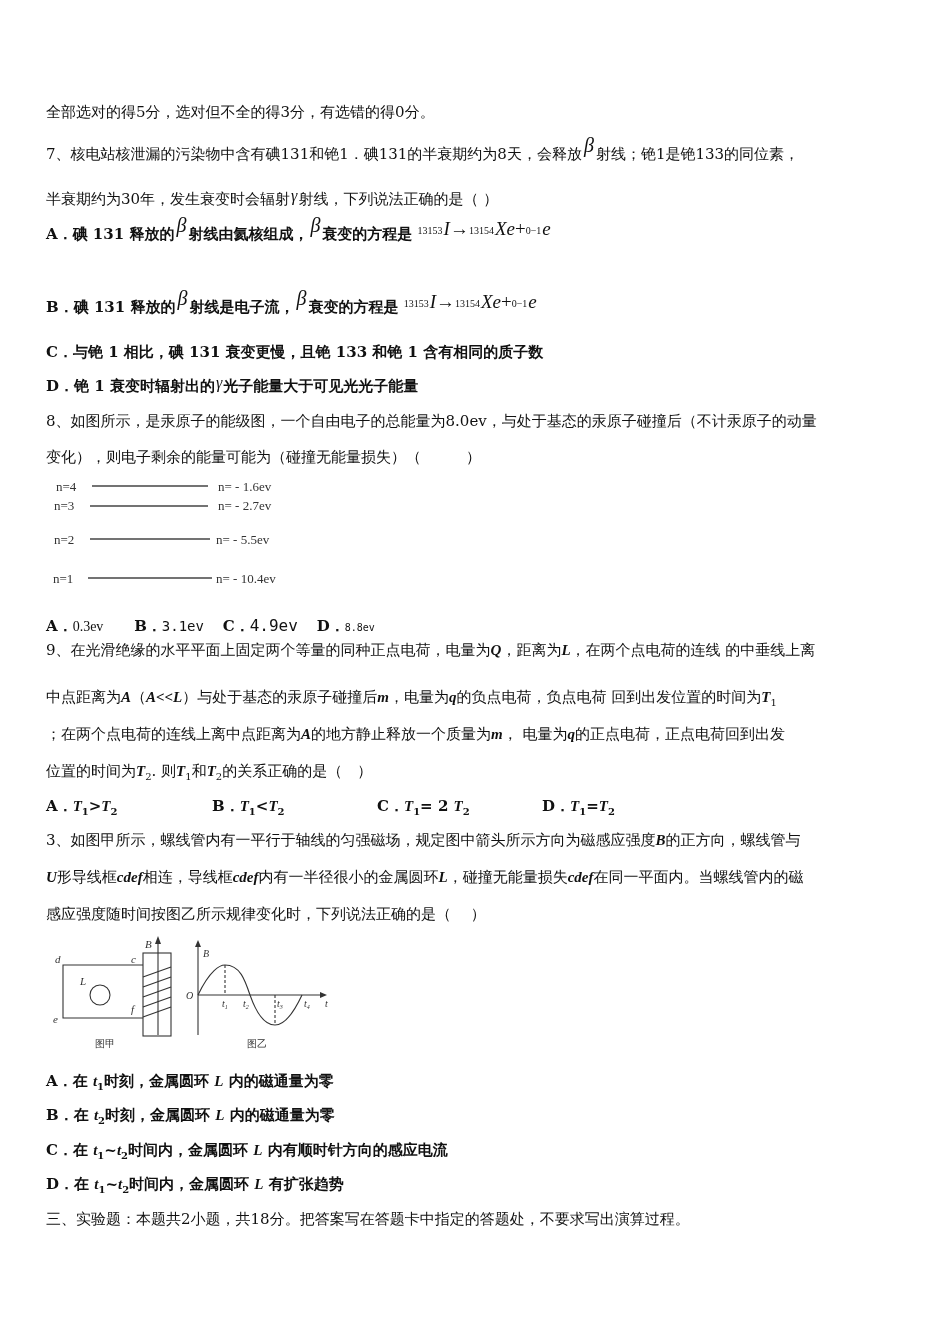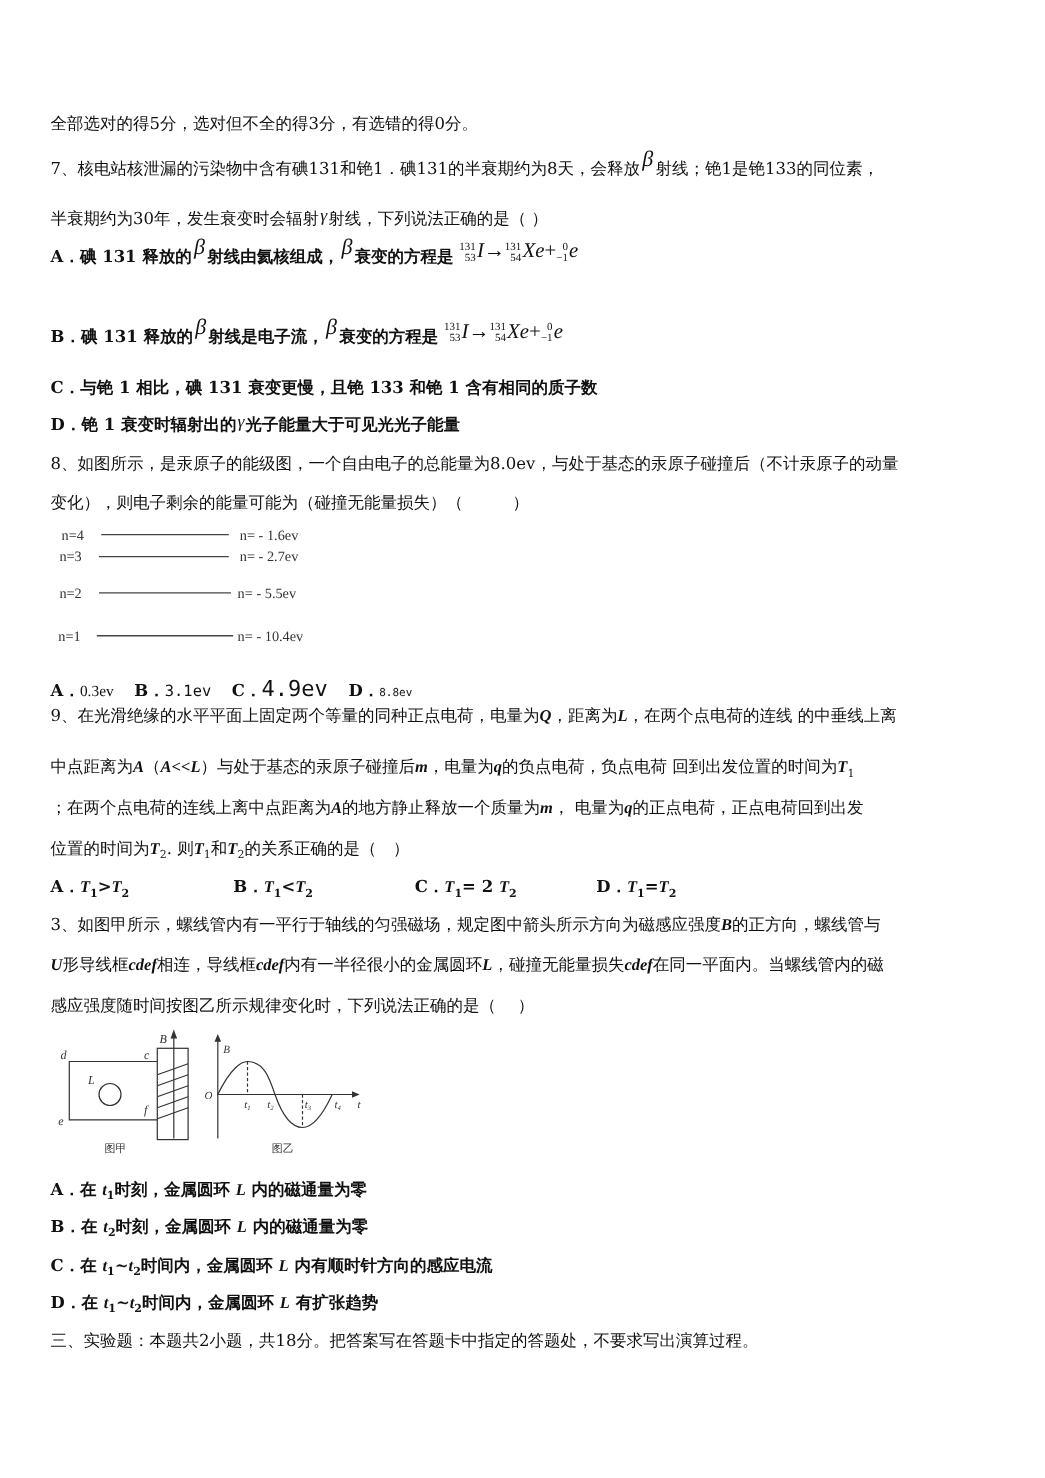--- a/index.html
+++ b/index.html
@@ -4,21 +4,21 @@
 <style>
   html, body { margin: 0; padding: 0; background: #ffffff; }
   body { width: 950px; height: 1344px; position: relative; overflow: hidden;
          font-family: "DejaVu Serif", "Liberation Serif", serif; color: #111; }
   .line { position: absolute; left: 46px; font-size: 15px; line-height: 20px; white-space: nowrap; }
   .b { font-weight: bold; }
   .it { font-style: italic; font-family: "Liberation Serif", serif; }
   .greek { font-style: italic; font-family: "Liberation Serif", serif; font-size: 20px; position: relative; top: -7px; margin: 0 2px; }
   .gamma { font-style: italic; font-family: "Liberation Serif", serif; font-size: 16px; position: relative; top: -3px; margin: 0 1px; }
   .eq { font-family: "Liberation Serif", serif; font-style: italic; font-size: 19px; display: inline-block; position: relative; top: -4px; }
-  .nuc { display: inline-flex; flex-direction: column; font-style: normal; font-size: 10px; line-height: 10px; vertical-align: middle; text-align: right; margin-right: 1px; }
+  .nuc { display: inline-flex; flex-direction: row; font-style: normal; font-size: 10px; line-height: 10px; vertical-align: middle; text-align: right; margin-right: 1px; }
   sub { font-size: 10px; }
   .opt-row span { display: inline-block; }
   svg text { font-family: "Liberation Serif", serif; }
 </style>
 </head>
 <body>
 
 <div class="line" style="top:102px">全部选对的得5分，选对但不全的得3分，有选错的得0分。</div>
 
 <div class="line" style="top:142px">
@@ -83,22 +83,22 @@
     <text x="166" y="70">n= - 5.5ev</text>
 
     <text x="3" y="109">n=1</text>
     <line x1="38" y1="104" x2="162" y2="104" stroke="#444" stroke-width="1.3"></line>
     <text x="166" y="109">n= - 10.4ev</text>
   </g>
 </svg>
 
 <div class="line opt-row" style="top:616px">
   <span><span class="b">A．</span><span style="font-family:Liberation Serif, serif;font-size:14px">0.3ev</span></span>
-  <span style="margin-left:14px"><span class="b">B．</span><span style="font-family:'DejaVu Sans Mono',monospace;font-size:14px">3.1ev</span></span>
-  <span style="margin-left:14px"><span class="b">C．</span><span style="font-family:'DejaVu Sans Mono',monospace;font-size:20px">4.9ev</span></span>
+  <span style="margin-left:26px"><span class="b">B．</span><span style="font-family:'DejaVu Sans Mono',monospace;font-size:14px">3.1ev</span></span>
+  <span style="margin-left:14px"><span class="b">C．</span><span style="font-family:'DejaVu Sans Mono',monospace;font-size:16px">4.9ev</span></span>
   <span style="margin-left:14px"><span class="b">D．</span><span style="font-family:'DejaVu Sans Mono',monospace;font-size:10px">8.8ev</span></span>
 </div>
 
 <div class="line" style="top:640px">
   <span>9、在光滑绝缘的水平平面上固定两个等量的同种正点电荷，电量为</span><span class="it b">Q</span><span>，距离为</span><span class="it b">L</span><span>，在两个点电荷的连线 的中垂线上离</span>
 </div>
 <div class="line" style="top:687px">
   <span>中点距离为</span><span class="it b">A</span><span>（</span><span class="it b">A&lt;&lt;L</span><span>）与处于基态的汞原子碰撞后</span><span class="it b">m</span><span>，电量为</span><span class="it b">q</span><span>的负点电荷，负点电荷 回到出发位置的时间为</span><span class="it b">T</span><sub>1</sub>
 </div>
 <div class="line" style="top:724px">

